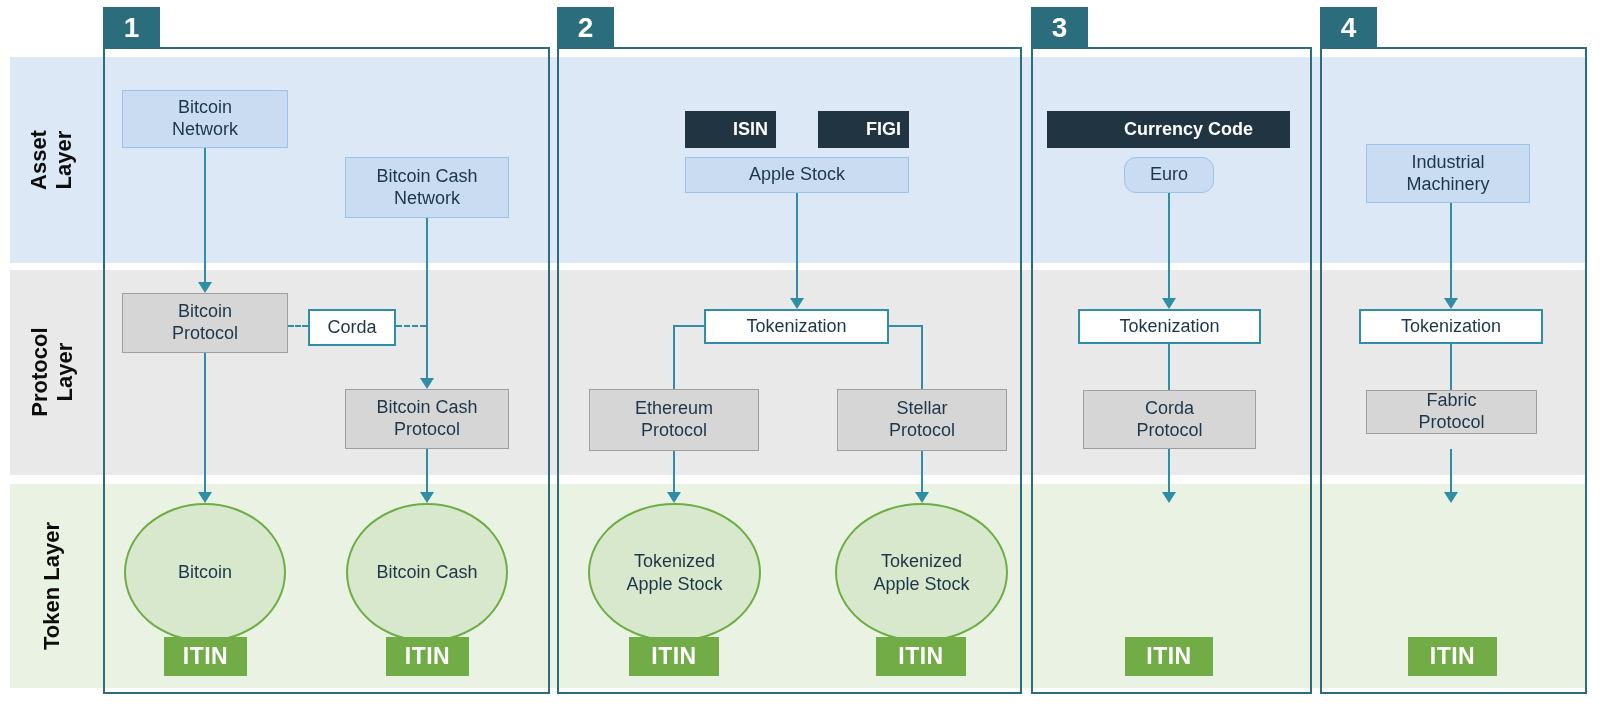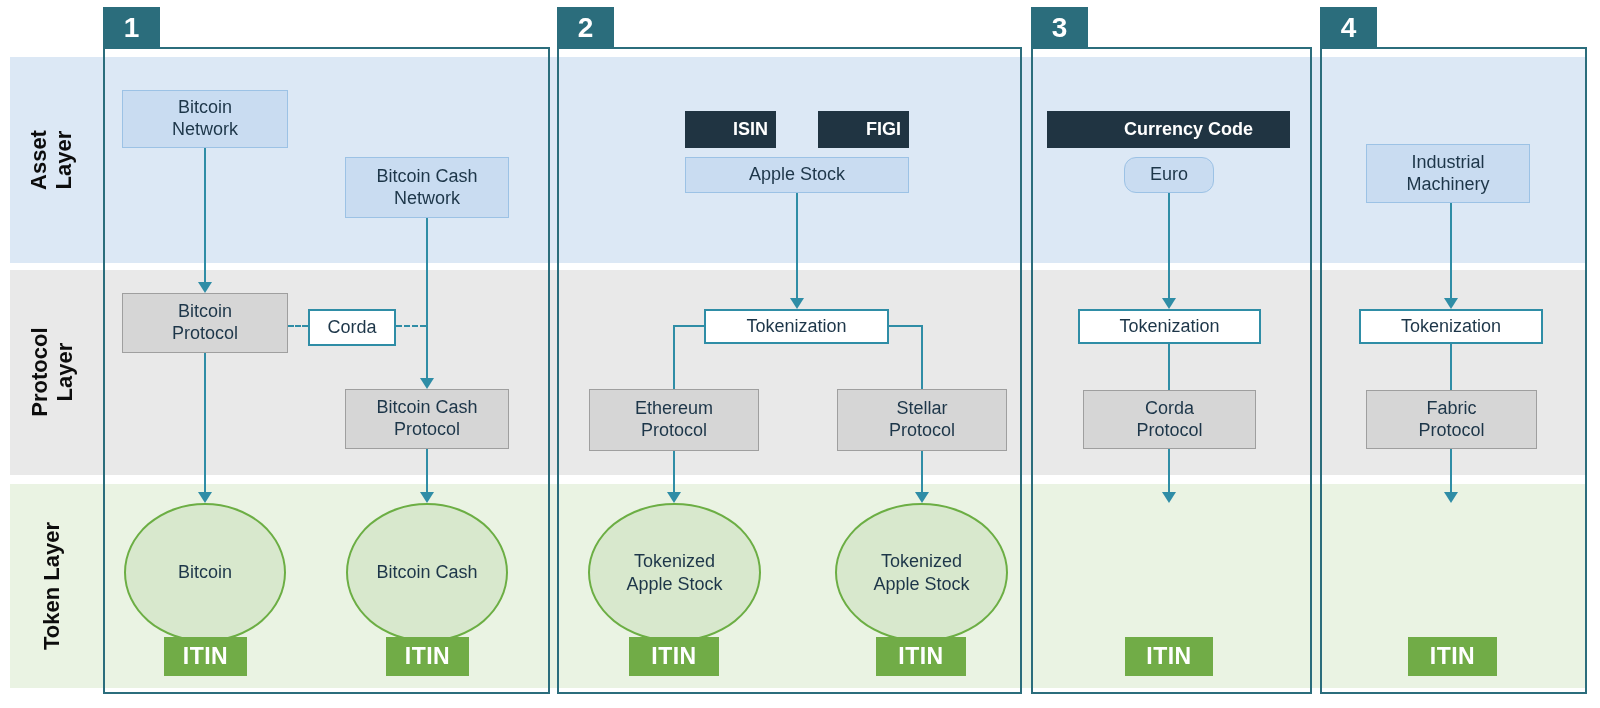--- a/index.html
+++ b/index.html
@@ -132,21 +132,21 @@
   <div class="box dark-box node" style="left:1047px;top:111px;width:243px;height:37px;">Currency Code</div>
   <div class="box asset-box node" style="left:1124px;top:157px;width:90px;height:36px;border-radius:12px;">Euro</div>
   <div class="box teal-box node" style="left:1078px;top:309px;width:183px;height:35px;">Tokenization</div>
   <div class="box protocol-box node" style="left:1083px;top:390px;width:173px;height:59px;">Corda
 Protocol</div>
   <div class="itin" style="left:1125px;top:637px;width:88px;height:39px;">ITIN</div>
 
   <div class="box asset-box node" style="left:1366px;top:144px;width:164px;height:59px;">Industrial
 Machinery</div>
   <div class="box teal-box node" style="left:1359px;top:309px;width:184px;height:35px;">Tokenization</div>
-  <div class="box protocol-box node" style="left:1366px;top:390px;width:171px;height:59px;text-align:center;">Fabric
+  <div class="box protocol-box node" style="left:1366px;top:390px;width:171px;height:44px;text-align:center;">Fabric
 Protocol</div>
   <div class="itin" style="left:1408px;top:637px;width:89px;height:39px;">ITIN</div>
 
   <div class="panel" style="left:103px;top:47px;width:447px;height:647px;"></div>
   <div class="panel" style="left:557px;top:47px;width:465px;height:647px;"></div>
   <div class="panel" style="left:1031px;top:47px;width:281px;height:647px;"></div>
   <div class="panel" style="left:1320px;top:47px;width:267px;height:647px;"></div>
 
   <div class="badge" style="left:103px;top:7px;width:57px;height:41px;">1</div>
   <div class="badge" style="left:557px;top:7px;width:57px;height:41px;">2</div>

